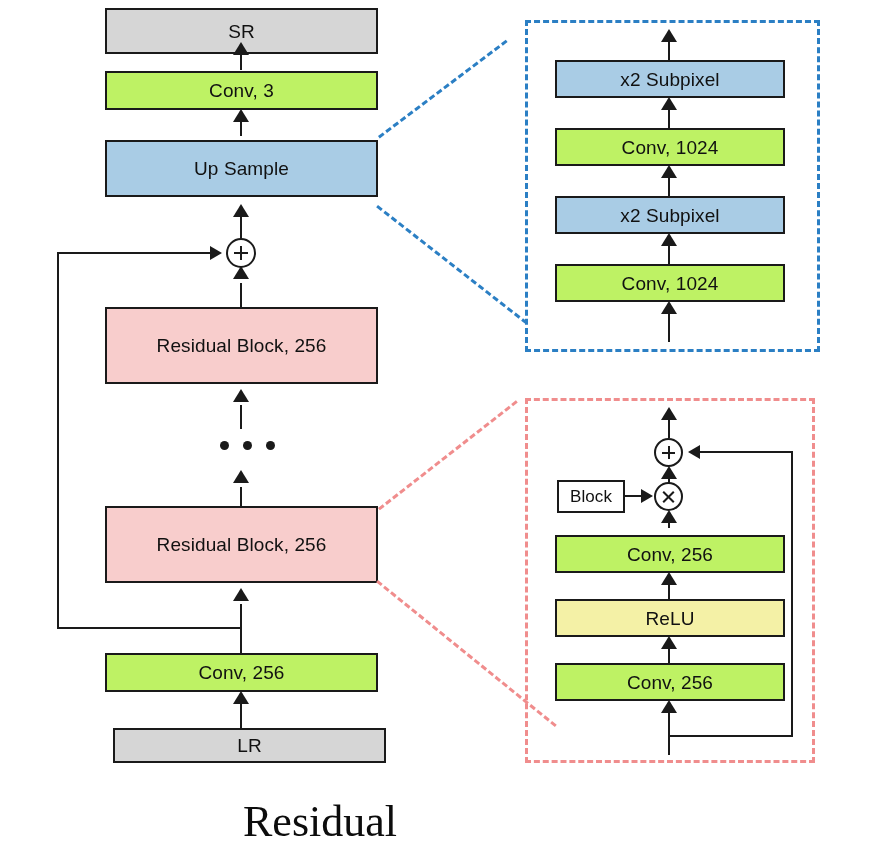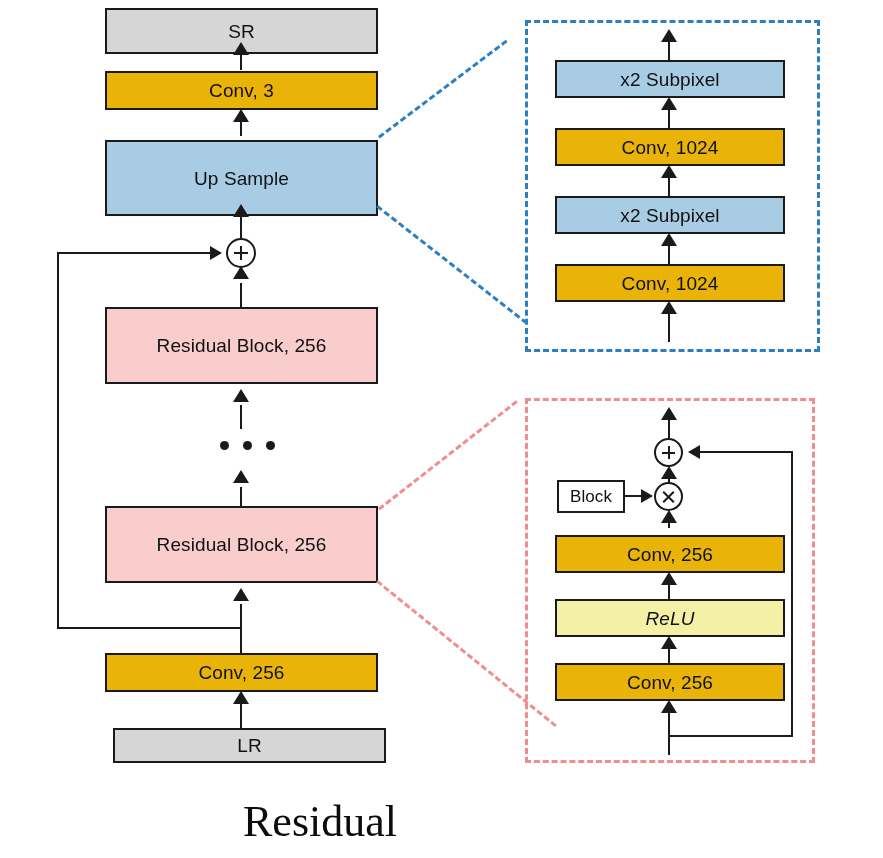--- a/index.html
+++ b/index.html
@@ -29,24 +29,24 @@
     justify-content: center;
     font-size: 19px;
     color: #111111;
     letter-spacing: .1px;
     line-height: 1;
     white-space: nowrap;
   }
   .box.small { font-size: 17px; }
 
   .fill-gray  { background: #d6d6d6; }
-  .fill-green { background: #eab308; }
+  .fill-green { background: #bef264; }
   .fill-blue  { background: #a9cce5; }
   .fill-pink  { background: #f8cdcc; text-align: right; }
-  .fill-yellow{ background: #f4f1a6; font-style: italic; }
+  .fill-yellow{ background: #f4f1a6; }
   .fill-white { background: #ffffff; }
 
   
   .vline {
     position: absolute;
     width: 2px;
     background: #1a1a1a;
   }
   .hline {
     position: absolute;
@@ -156,21 +156,21 @@
   <div class="box fill-gray" style="left:105px; top:8px; width:273px; height:46px;">SR</div>
 
   <div class="vline" style="left:240px; top:47px; height:23px;"></div>
   <div class="arrow-up" style="left:233px; top:42px;"></div>
 
   <div class="box fill-green" style="left:105px; top:71px; width:273px; height:39px;">Conv, 3</div>
 
   <div class="vline" style="left:240px; top:114px; height:22px;"></div>
   <div class="arrow-up" style="left:233px; top:109px;"></div>
 
-  <div class="box fill-blue" style="left:105px; top:140px; width:273px; height:76px;">Up Sample</div>
+  <div class="box fill-blue" style="left:105px; top:140px; width:273px; height:57px;">Up Sample</div>
 
   <div class="vline" style="left:240px; top:209px; height:30px;"></div>
   <div class="arrow-up" style="left:233px; top:204px;"></div>
 
   <div class="opnode" style="left:226px; top:238px; width:30px; height:30px;">
     <div class="bar-h" style="left:6px; top:12px; width:14px; height:2px;"></div>
     <div class="bar-v" style="left:12px; top:6px; width:2px; height:14px;"></div>
   </div>
 
   <div class="hline" style="left:57px; top:627px; width:185px;"></div>

